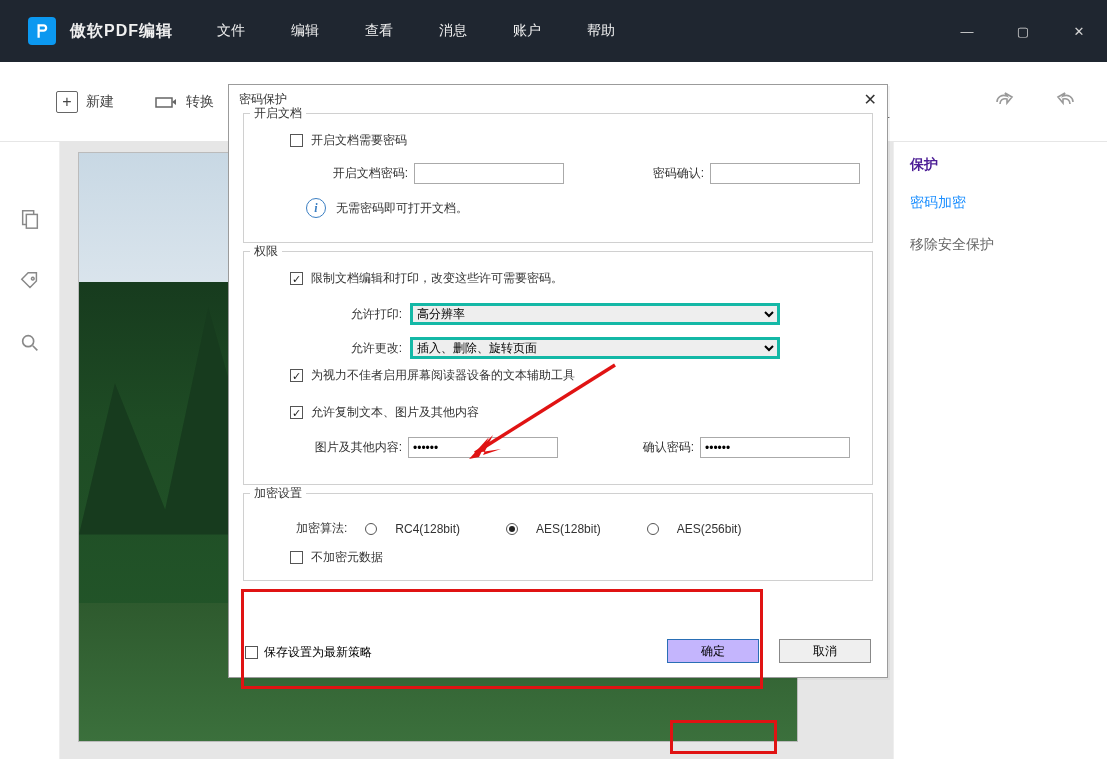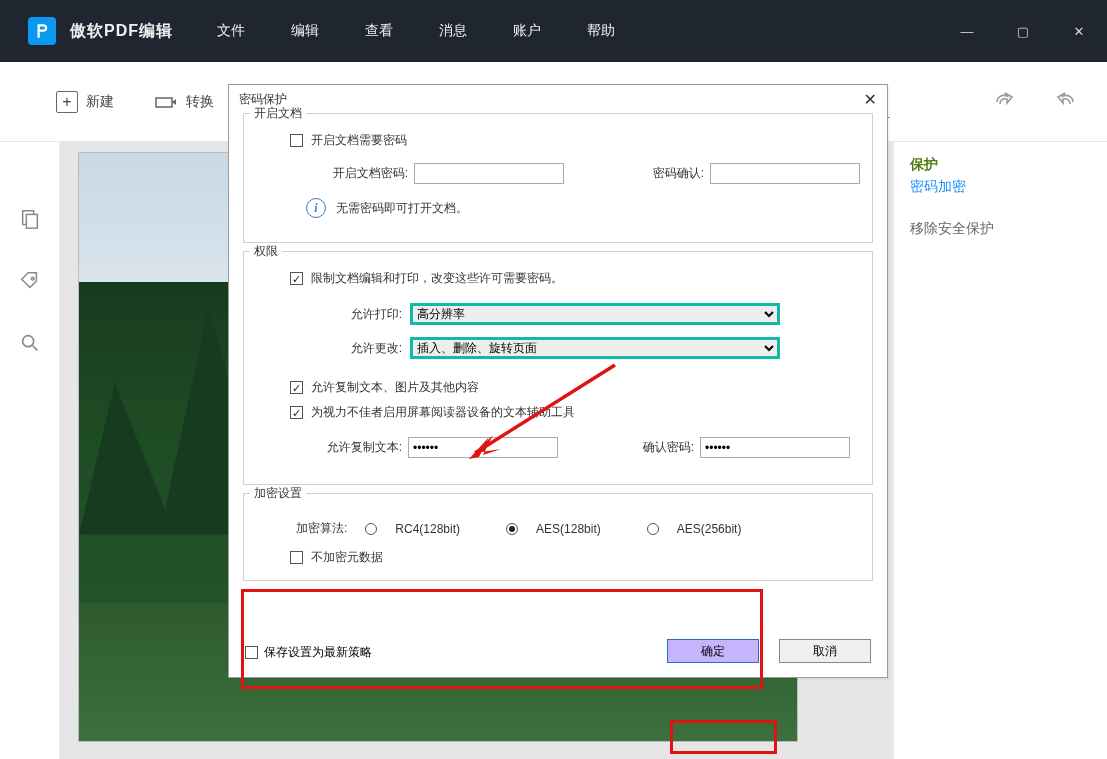--- a/index.html
+++ b/index.html
@@ -33,21 +33,21 @@
            background: linear-gradient(#173b1e,#1e4b24 30%,#245a2b); }
   .tree-top { position:absolute; top:0; left:0; right:0; height:55%;
      clip-path: polygon(0 100%, 5% 40%, 12% 90%, 18% 10%, 25% 80%, 30% 15%, 38% 75%, 45% 30%, 52% 85%, 58% 20%, 65% 80%, 72% 25%, 80% 85%, 86% 30%, 94% 75%, 100% 40%, 100% 100%);
      background:#173b1e; }
   .trees::after { content:""; position:absolute; bottom:0; left:0; right:0; height:30%;
      background: linear-gradient(#2e5a2e,#3b703c); }
   .watermark { position: absolute; right: 4px; bottom: 4px; color: #ffffffb8; font-size: 16px; letter-spacing: 1px; font-weight:600; user-select:none; }
   .watermark-cn { position:absolute; right:6px; bottom:27px; color:#ffffffcc; font-size:28px; font-weight:800; letter-spacing:3px; }
 
   .right-panel { width: 214px; border-left: 1px solid #eee; padding: 14px 16px; font-size: 14px; }
-  .rp-title { font-weight: 600; margin-bottom: 4px; color: #4d7c0f; }
+  .rp-title { font-weight: 600; margin-bottom: 20px; color: #4c1d95; }
   .rp-link { color: #1e90ff; margin-bottom: 24px; cursor: pointer; }
   .rp-item { color: #666; margin-bottom: 12px; cursor: pointer; }
 
   
   .dialog { position: absolute; left: 228px; top: 84px; width: 660px; height: 594px; background: #fff; border: 1px solid #9b9b9b; box-shadow: 2px 2px 0 rgba(0,0,0,0.04); }
   .dlg-title { height: 28px; display: flex; align-items: center; justify-content: space-between; padding: 4px 10px; font-size: 12px; color: #333; }
   .dlg-close { font-size: 16px; cursor: pointer; color: #333; }
   .dlg-body { padding: 0 14px; font-size: 12px; color: #333; }
   .group { border: 1px solid #d0d0d0; margin-bottom: 8px; padding: 10px 12px 14px; position: relative; }
   .group-title { position: absolute; top: -9px; left: 6px; background: #fff; padding: 0 4px; font-size: 12px; }
@@ -190,30 +190,30 @@
         <select class="sel" style="width:370px;">
           <option>高分辨率</option>
         </select>
       </div>
       <div class="row" style="margin-top:12px; margin-left:46px;">
         <span style="width:100px;" class="lbl-right">允许更改:</span>
         <select class="sel" style="width:370px;">
           <option>插入、删除、旋转页面</option>
         </select>
       </div>
+      <div class="row">
+        <span class="chk checked"></span>
+        <span>为视力不佳者启用屏幕阅读器设备的文本辅助工具</span>
+      </div>
       <div class="row" style="margin-top:20px;">
         <span class="chk checked"></span>
         <span>允许复制文本、图片及其他内容</span>
       </div>
-      <div class="row">
-        <span class="chk checked"></span>
-        <span>为视力不佳者启用屏幕阅读器设备的文本辅助工具</span>
-      </div>
       <div class="row" style="margin-top:16px; margin-left:36px; gap:6px;">
-        <span style="width:110px;" class="lbl-right">允许复制文本:</span>
+        <span style="width:110px;" class="lbl-right">图片及其他内容:</span>
         <input class="tx" style="width: 150px;" value="••••••">
         <span style="width:130px;" class="lbl-right">确认密码:</span>
         <input class="tx" style="width: 150px;" value="••••••">
       </div>
     </div>
 
     <div class="group" style="height:88px;">
       <span class="group-title">加密设置</span>
       <div class="row" style="margin-top:16px; margin-left:40px; gap:18px;">
         <span>加密算法:</span>

